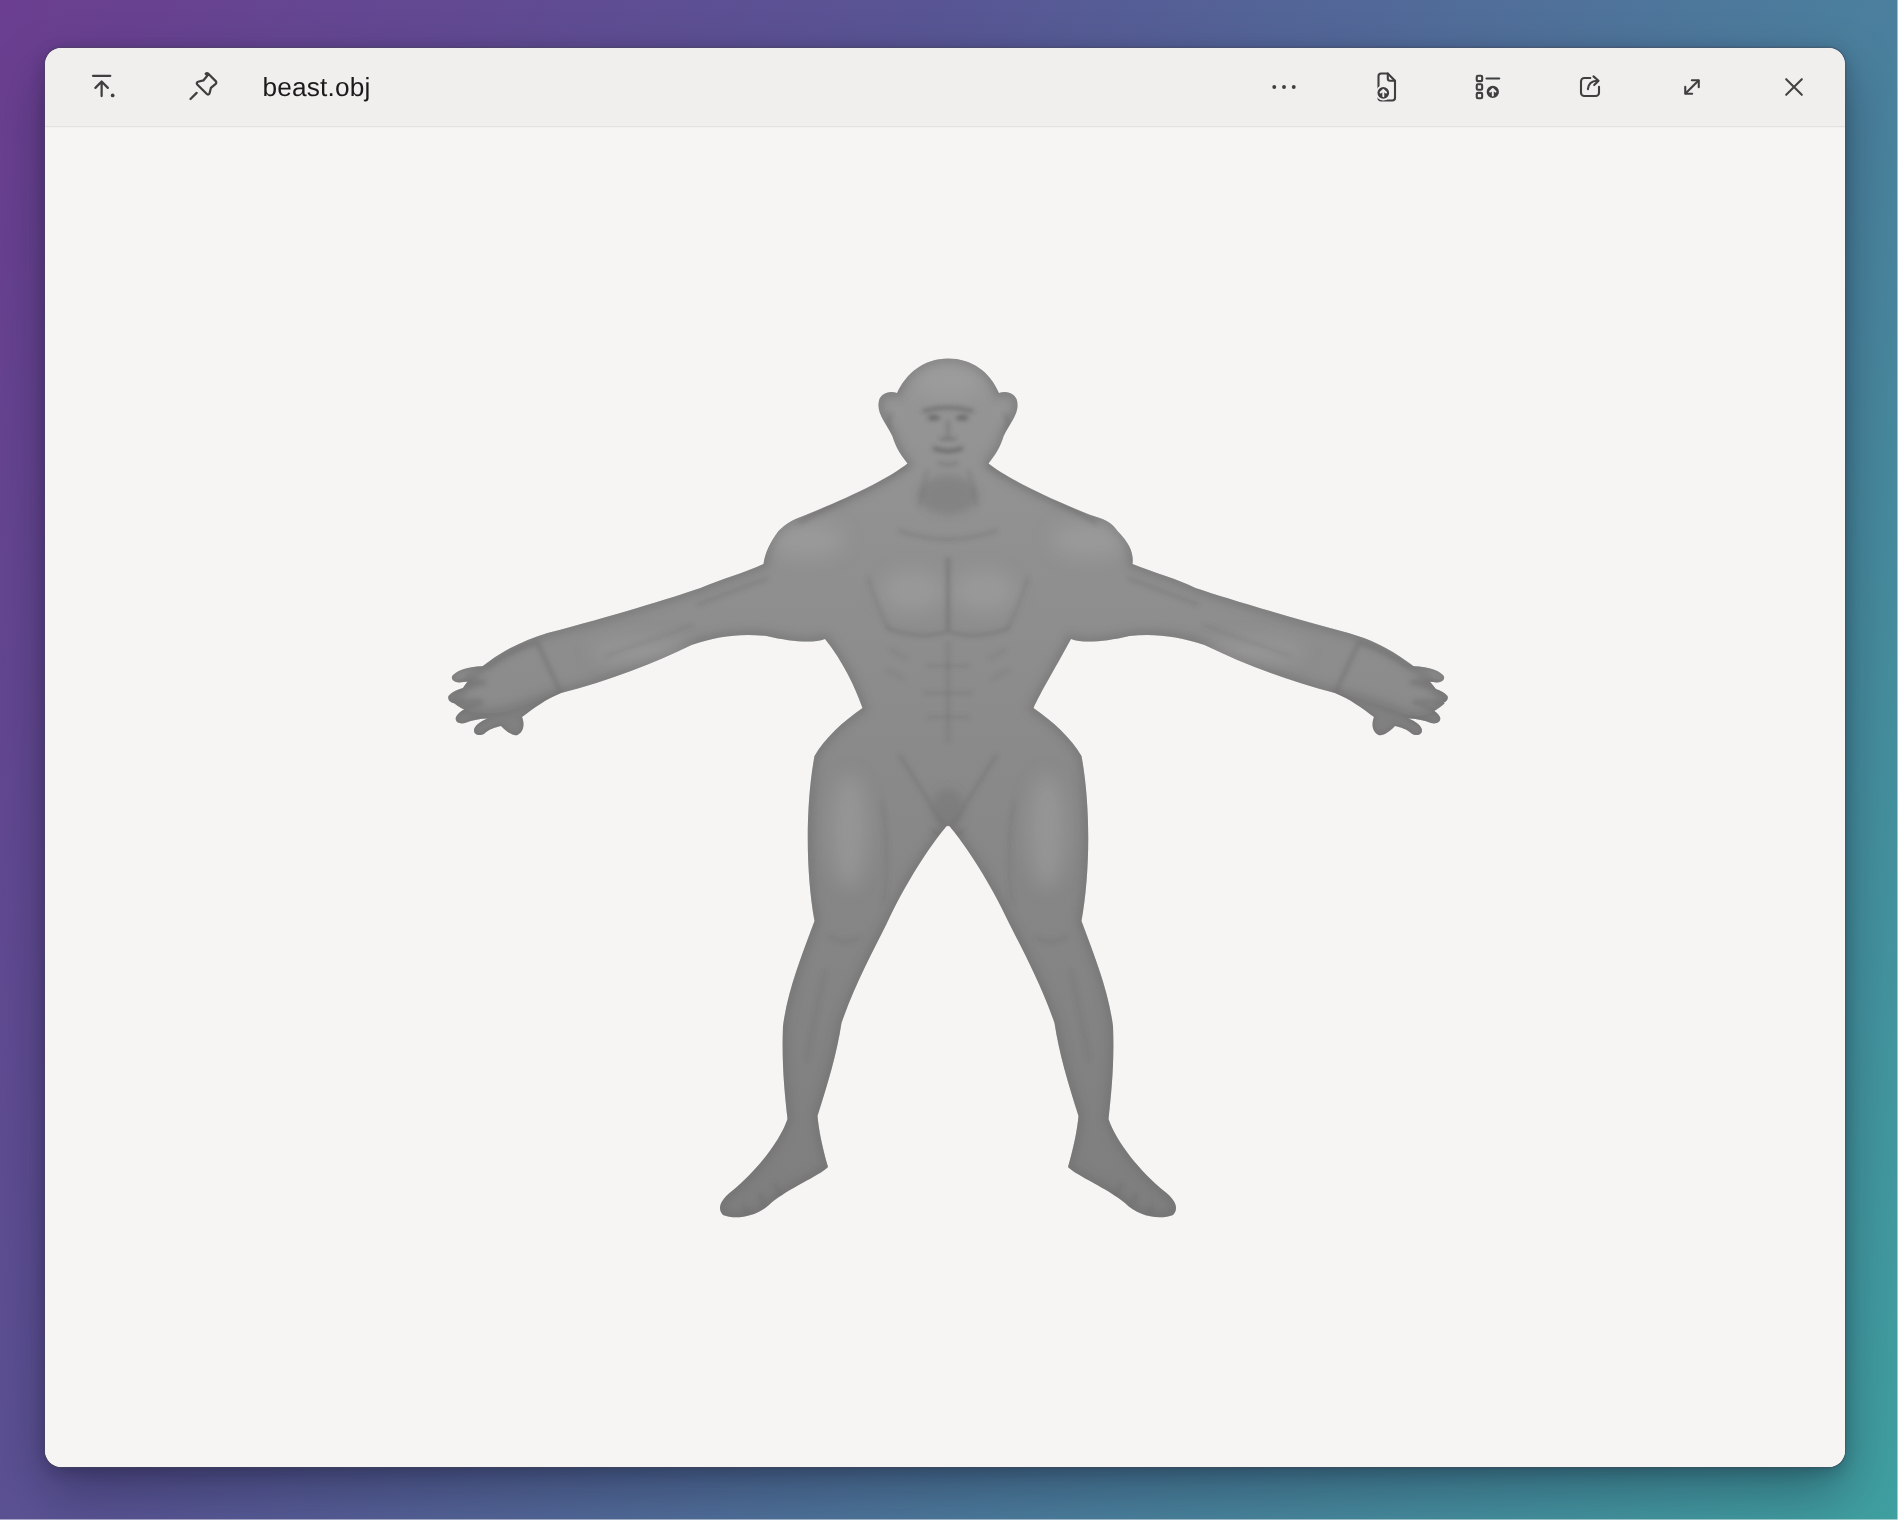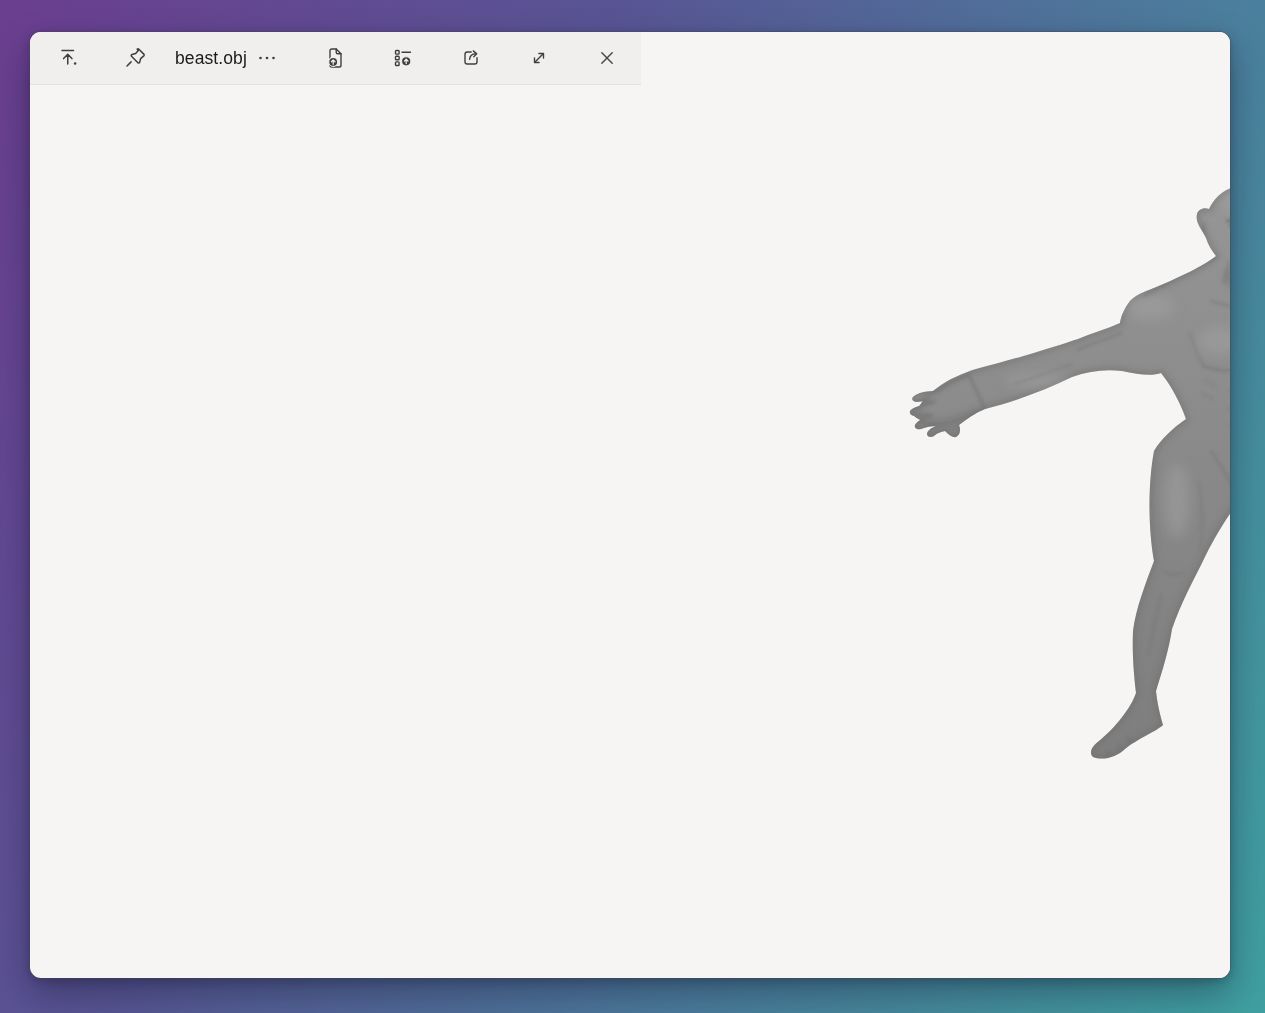--- a/index.html
+++ b/index.html
@@ -4,21 +4,21 @@
 <style>
   html,body{margin:0;padding:0;}
   body{
     width:1265px;height:1013px;overflow:hidden;position:relative;
     background:linear-gradient(118deg,#6b3e90 0%,#585594 35%,#4c7b9c 66%,#3fa0a0 100%);
     font-family:"Liberation Sans", sans-serif;
   }
   .window{
     position:absolute;left:30px;top:32px;width:1200px;height:946px;
     background:#f6f5f4;border-radius:11px;overflow:hidden;
-    display:flex;flex-direction:row;
+    display:flex;flex-direction:column;
     box-shadow:0 0 0 1px rgba(70,70,85,.38),0 16px 36px rgba(12,12,34,.35),0 3px 10px rgba(12,12,34,.22);
   }
   .titlebar{
     height:52px;flex:none;background:#f0efee;display:flex;align-items:center;
     padding:0 14px 0 19px;border-bottom:1px solid rgba(0,0,0,.05);
   }
   .btn-group{display:flex;align-items:center;}
   .btn-group.left{gap:26px;}
   .btn-group.right{gap:28px;}
   .icon-btn{

